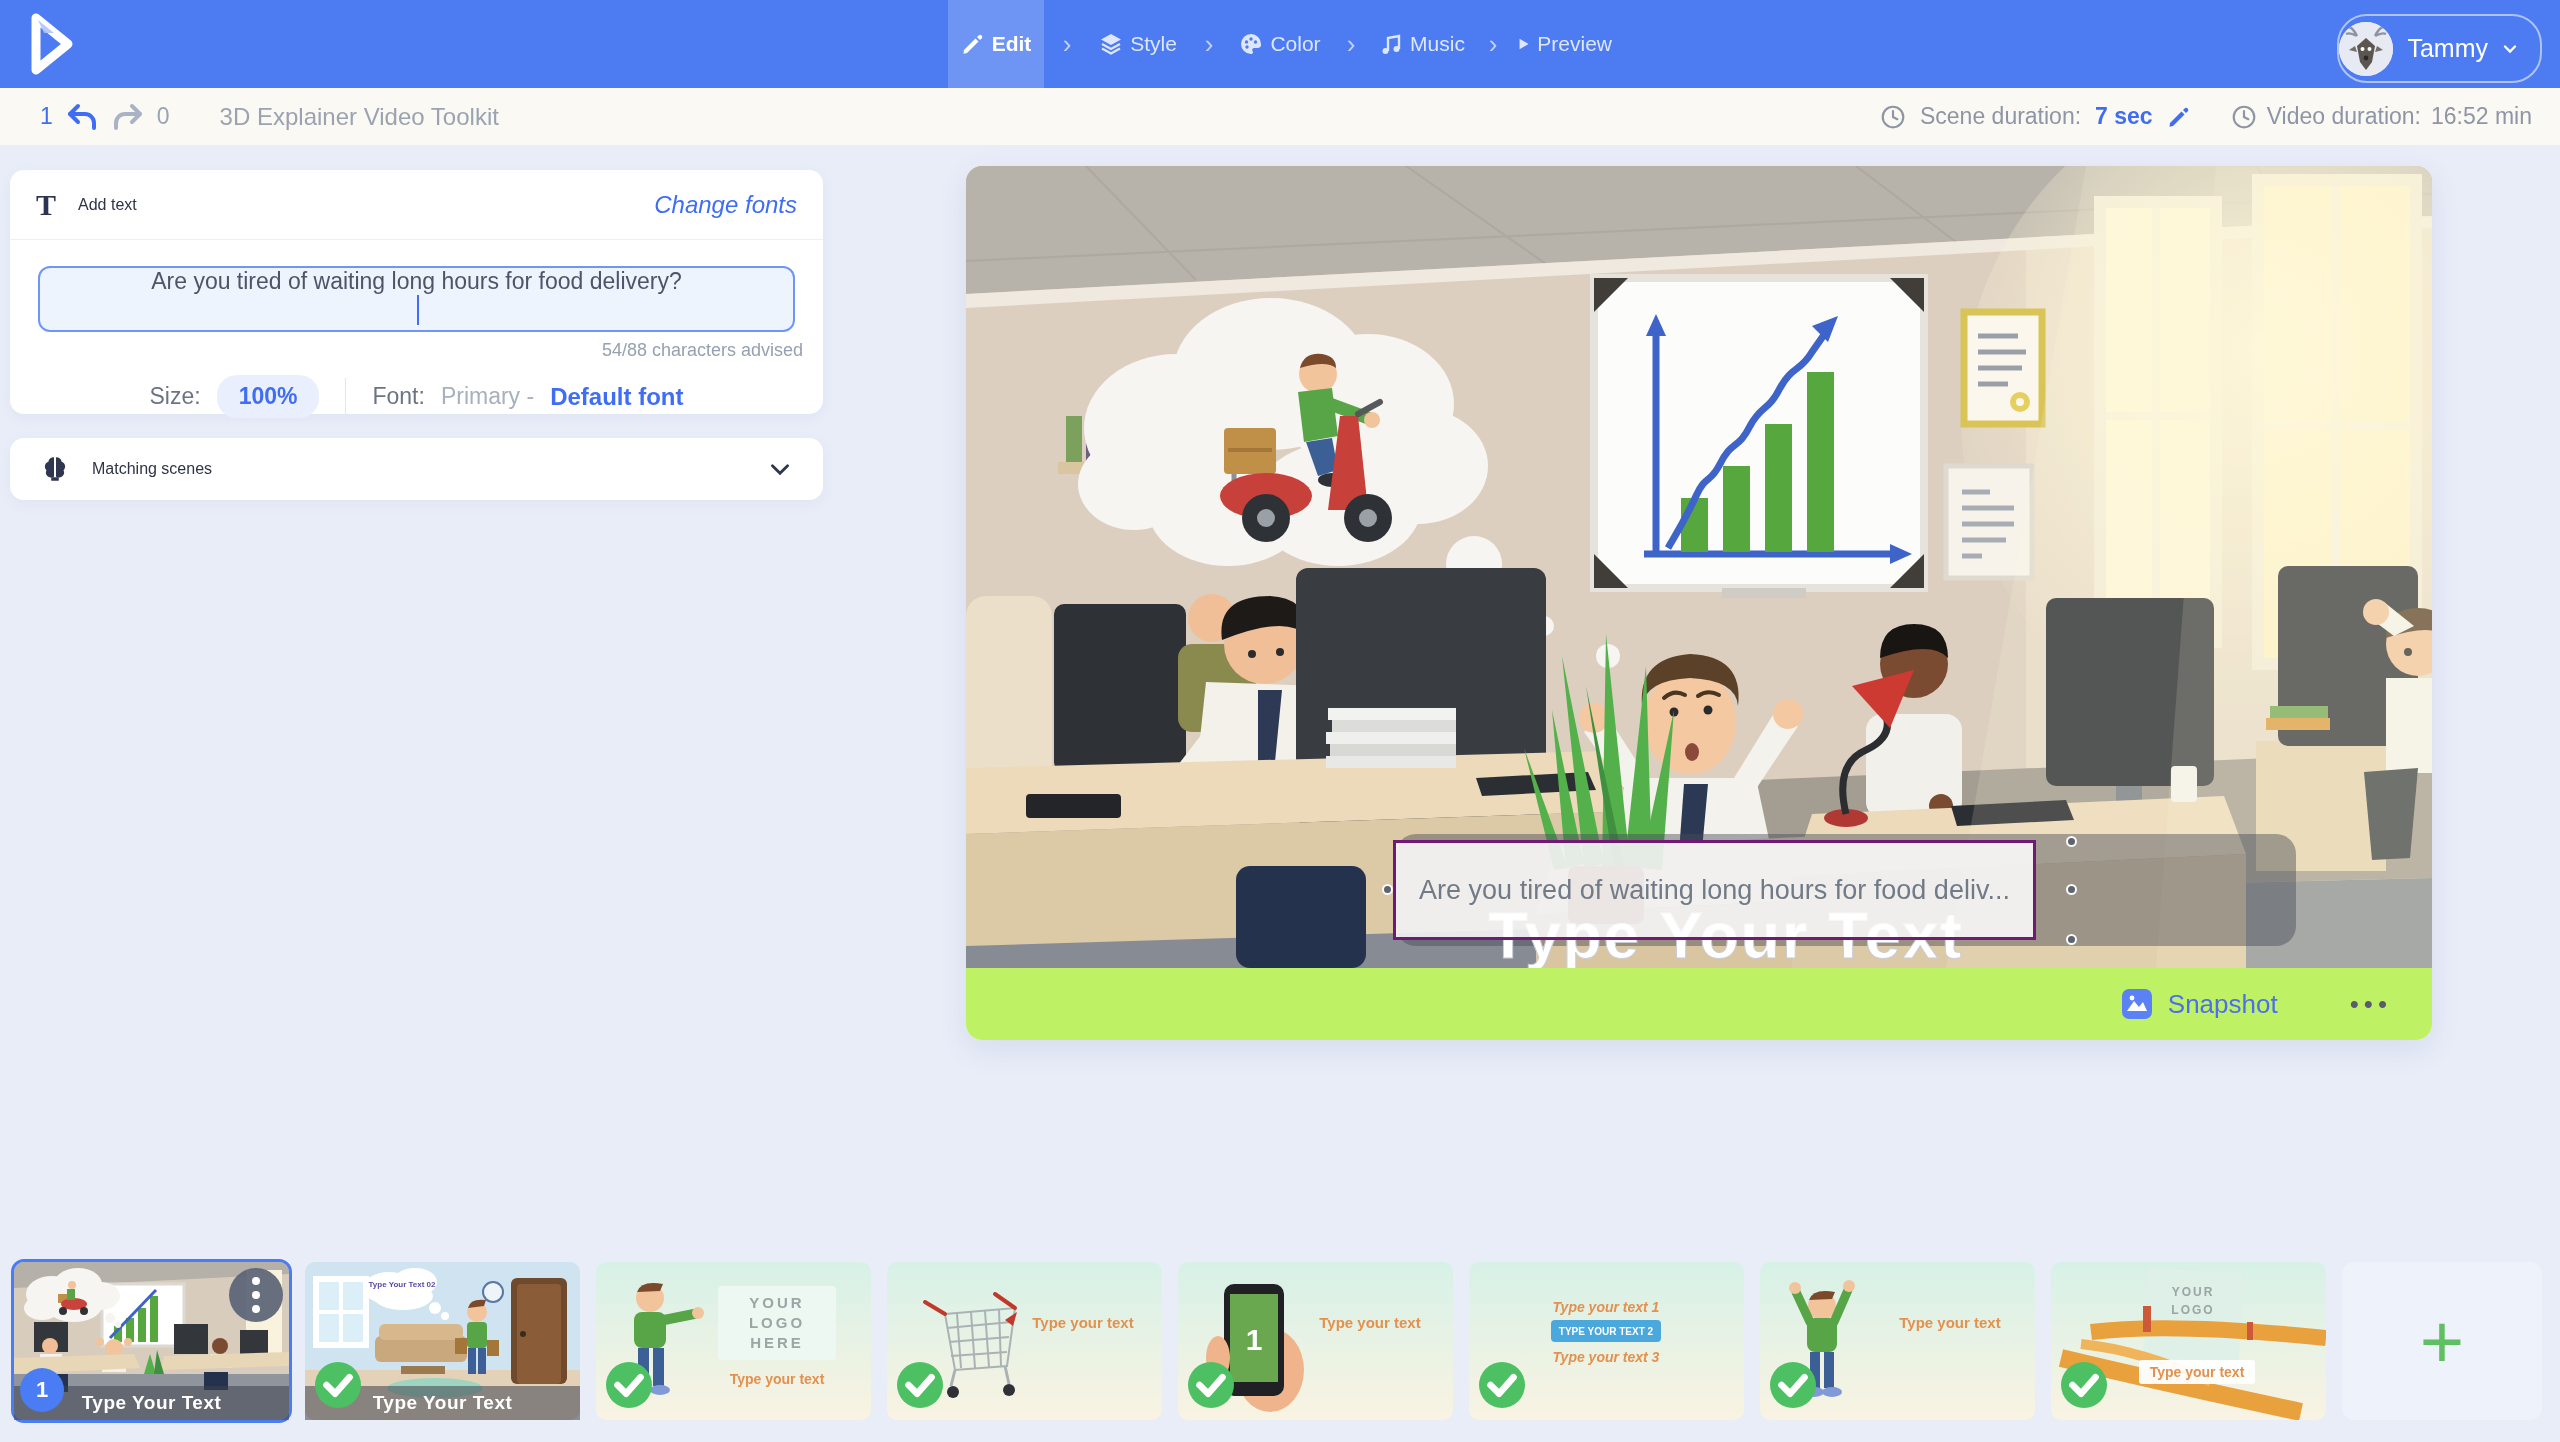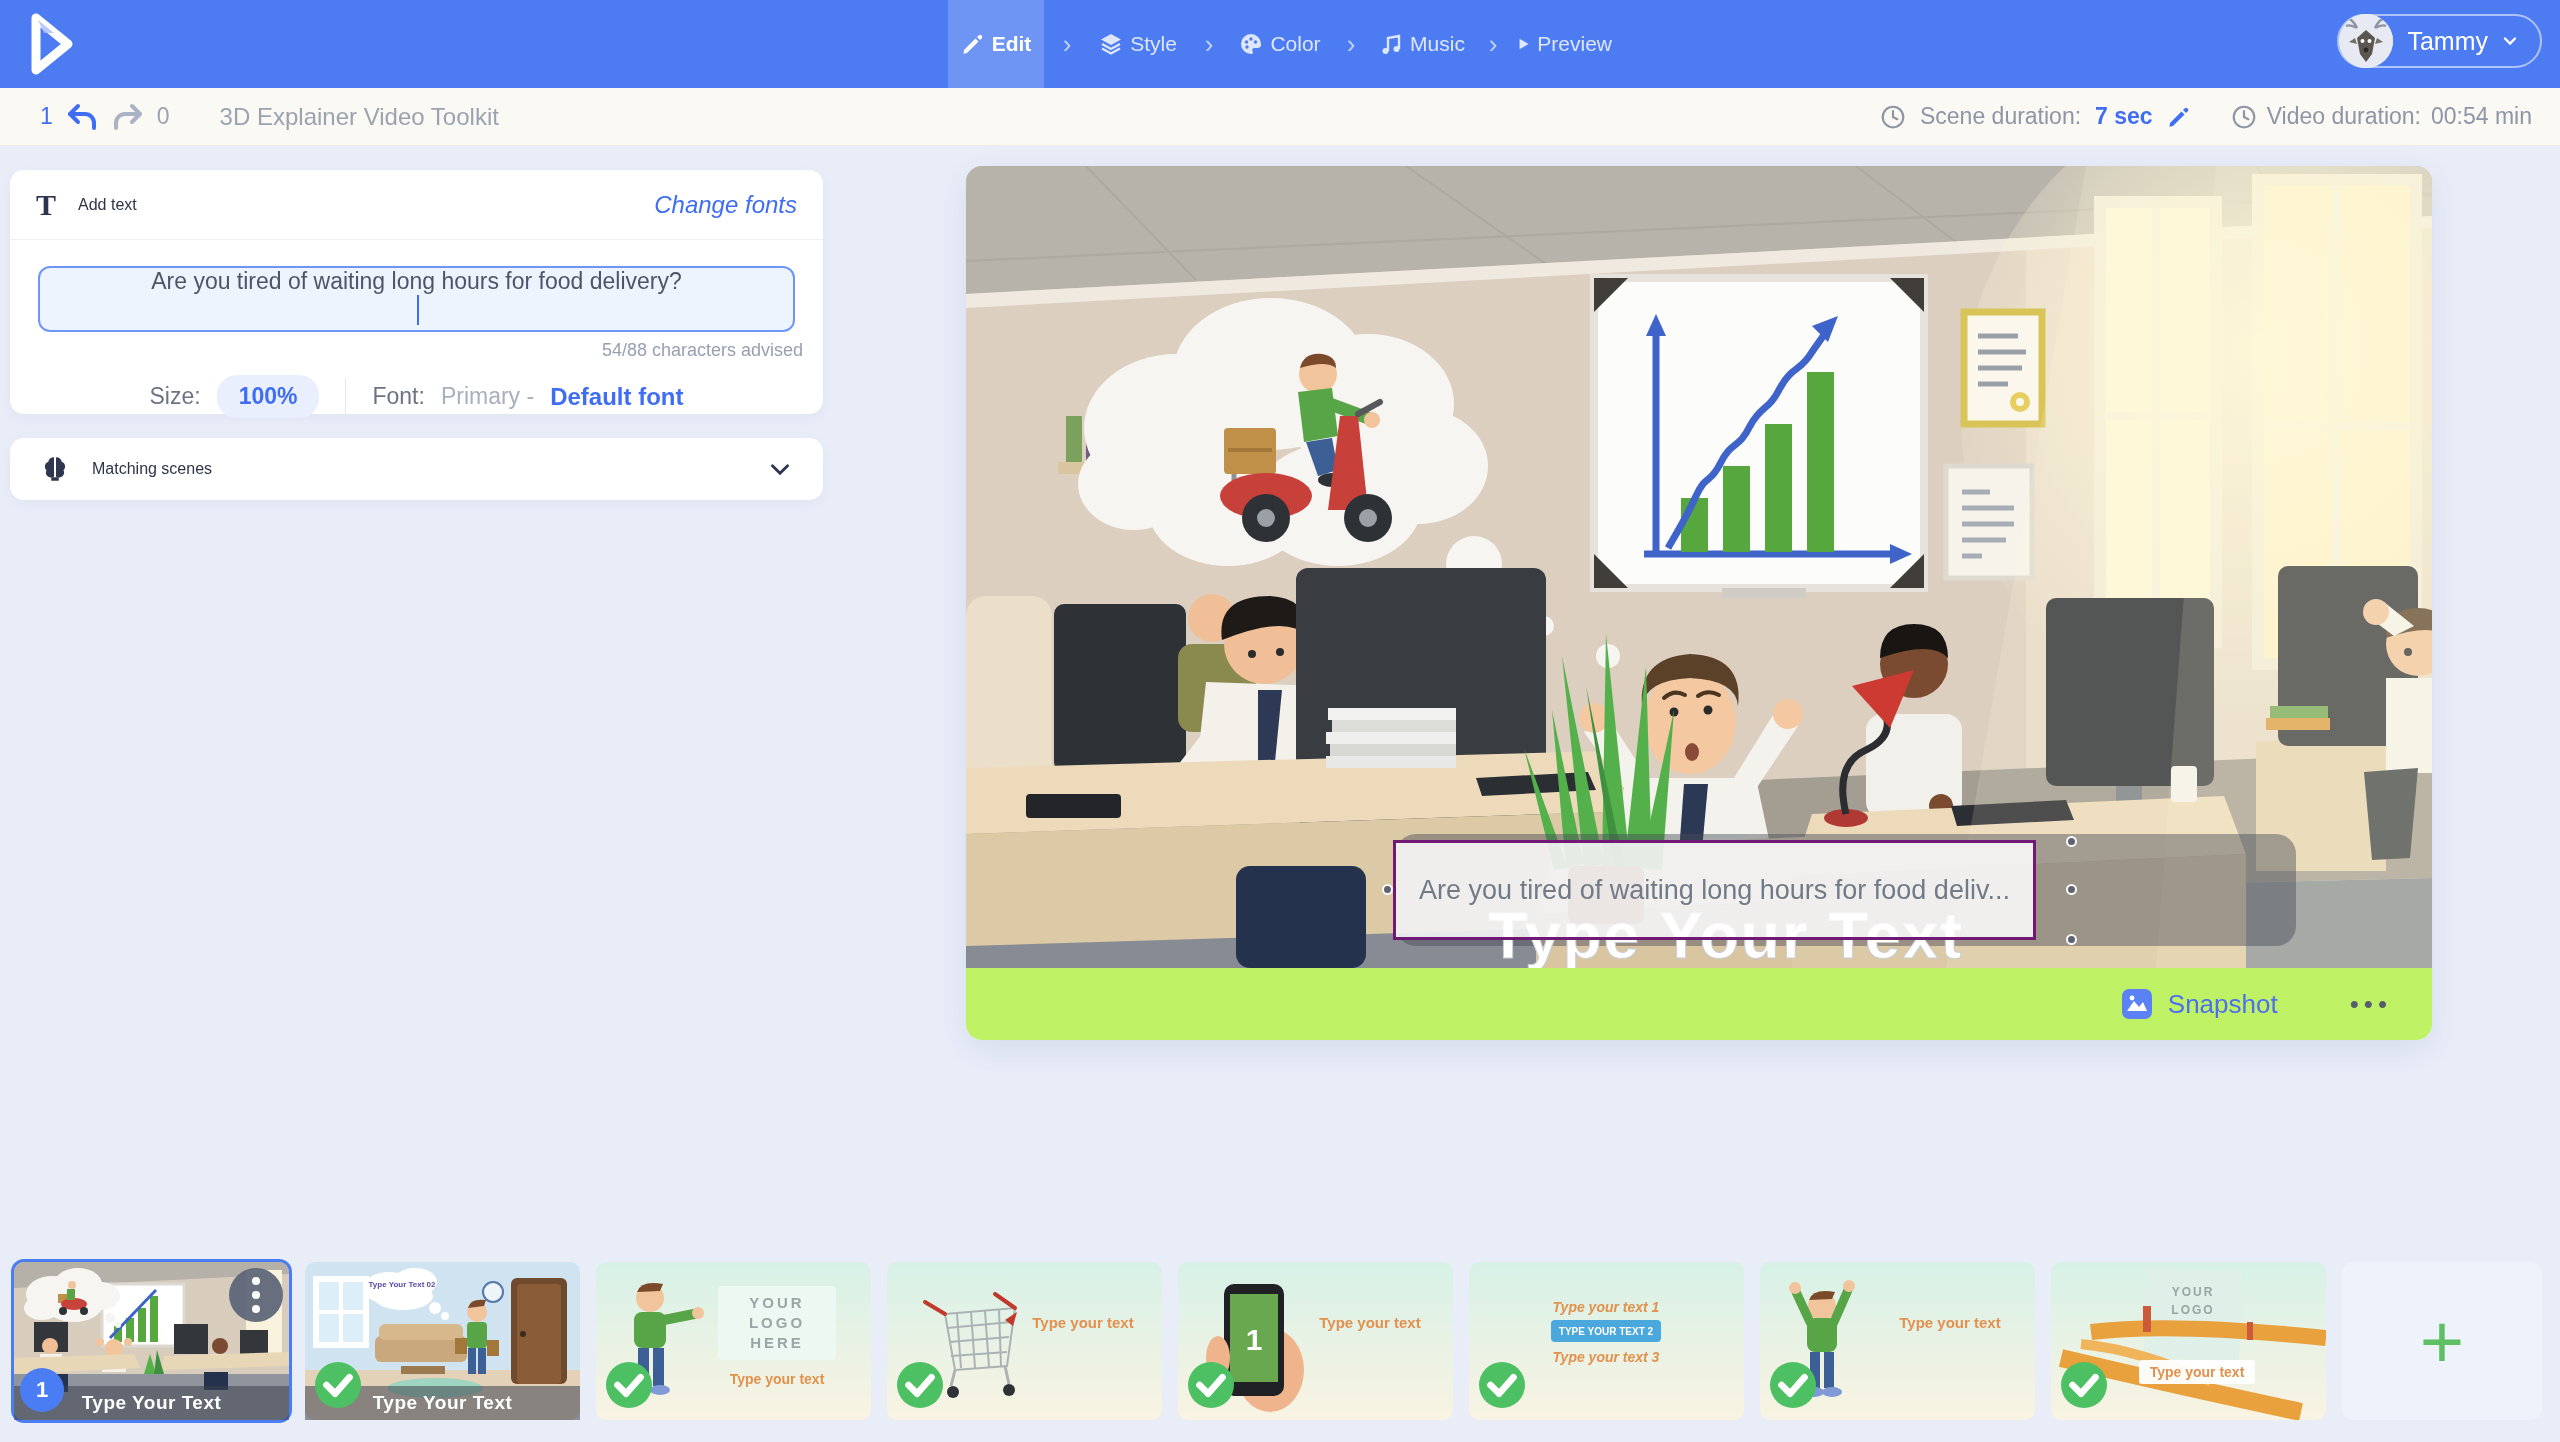--- a/index.html
+++ b/index.html
@@ -10,21 +10,21 @@
   .nav { position:absolute; left:0; top:0; width:2560px; height:88px; background:#4c7bf2; }
   .logo { position:absolute; left:14px; top:6px; width:72px; height:76px; cursor:pointer; }
   .tabs { position:absolute; left:50%; top:0; transform:translateX(-50%); height:88px;
           display:flex; align-items:center; }
   .tab { width:96px; height:88px; display:flex; flex-direction:row; align-items:center;
          justify-content:center; gap:7px; color:#dde6fd; cursor:pointer; }
   .tab.active { background:rgba(255,255,255,0.20); color:#ffffff; }
   .tab .tlabel { font-size:21px; }
   .tab.active .tlabel { font-weight:bold; }
   .sep { width:46px; text-align:center; color:rgba(255,255,255,0.65); font-size:26px; }
-  .userpill { position:absolute; right:18px; top:14px; height:54px; border:2px solid rgba(255,255,255,0.55);
+  .userpill { position:absolute; right:18px; top:14px; height:69px; border:2px solid rgba(255,255,255,0.55);
               border-radius:30px; display:flex; align-items:center; padding-right:20px; cursor:pointer;text-align:center; }
   .avatar { width:54px; height:54px; border-radius:50%; background:#e7eaf3; overflow:hidden; flex:none; }
   .uname { color:#ffffff; font-size:25px; margin:0 12px 0 14px; }
 
   
   .bar2 { position:absolute; left:0; top:88px; width:2560px; height:58px; background:#fbf9f3;
           display:flex; align-items:center; border-bottom:1px solid #efecE2; }
   .bar2-left { display:flex; align-items:center; margin-left:40px; gap:12px; }
   .cnt-undo { color:#3f6df3; font-size:23px; }
   .cnt-redo { color:#9aa3b3; font-size:23px; }
@@ -225,21 +225,21 @@
         <path d="M3 18 L14.5 6.5 L17.5 9.5 L6 21 L2.5 21.8 Z" fill="#3f6df3"></path>
         <path d="M16 5 L19 8 L20.6 6.4 A2.1 2.1 0 0 0 17.6 3.4 Z" fill="#3f6df3"></path>
       </svg>
     </button>
     <div class="dur-group">
       <svg width="26" height="26" viewBox="0 0 24 24">
         <circle cx="12" cy="12" r="9.5" stroke="#8e96a6" stroke-width="2" fill="none"></circle>
         <path d="M12 6.5 V12 L16 14" stroke="#8e96a6" stroke-width="2" fill="none" stroke-linecap="round"></path>
       </svg>
       <span class="dur-label">Video duration:</span>
-      <span class="dur-label">00:54 min</span>
+      <span class="dur-label">16:52 min</span>
     </div>
   </div>
 </div>
 
 
 <section class="card card1">
   <div class="card1-head">
     <span class="ticon">T</span>
     <span class="card-title">Add text</span>
     <button class="linkblue">Change fonts</button>

